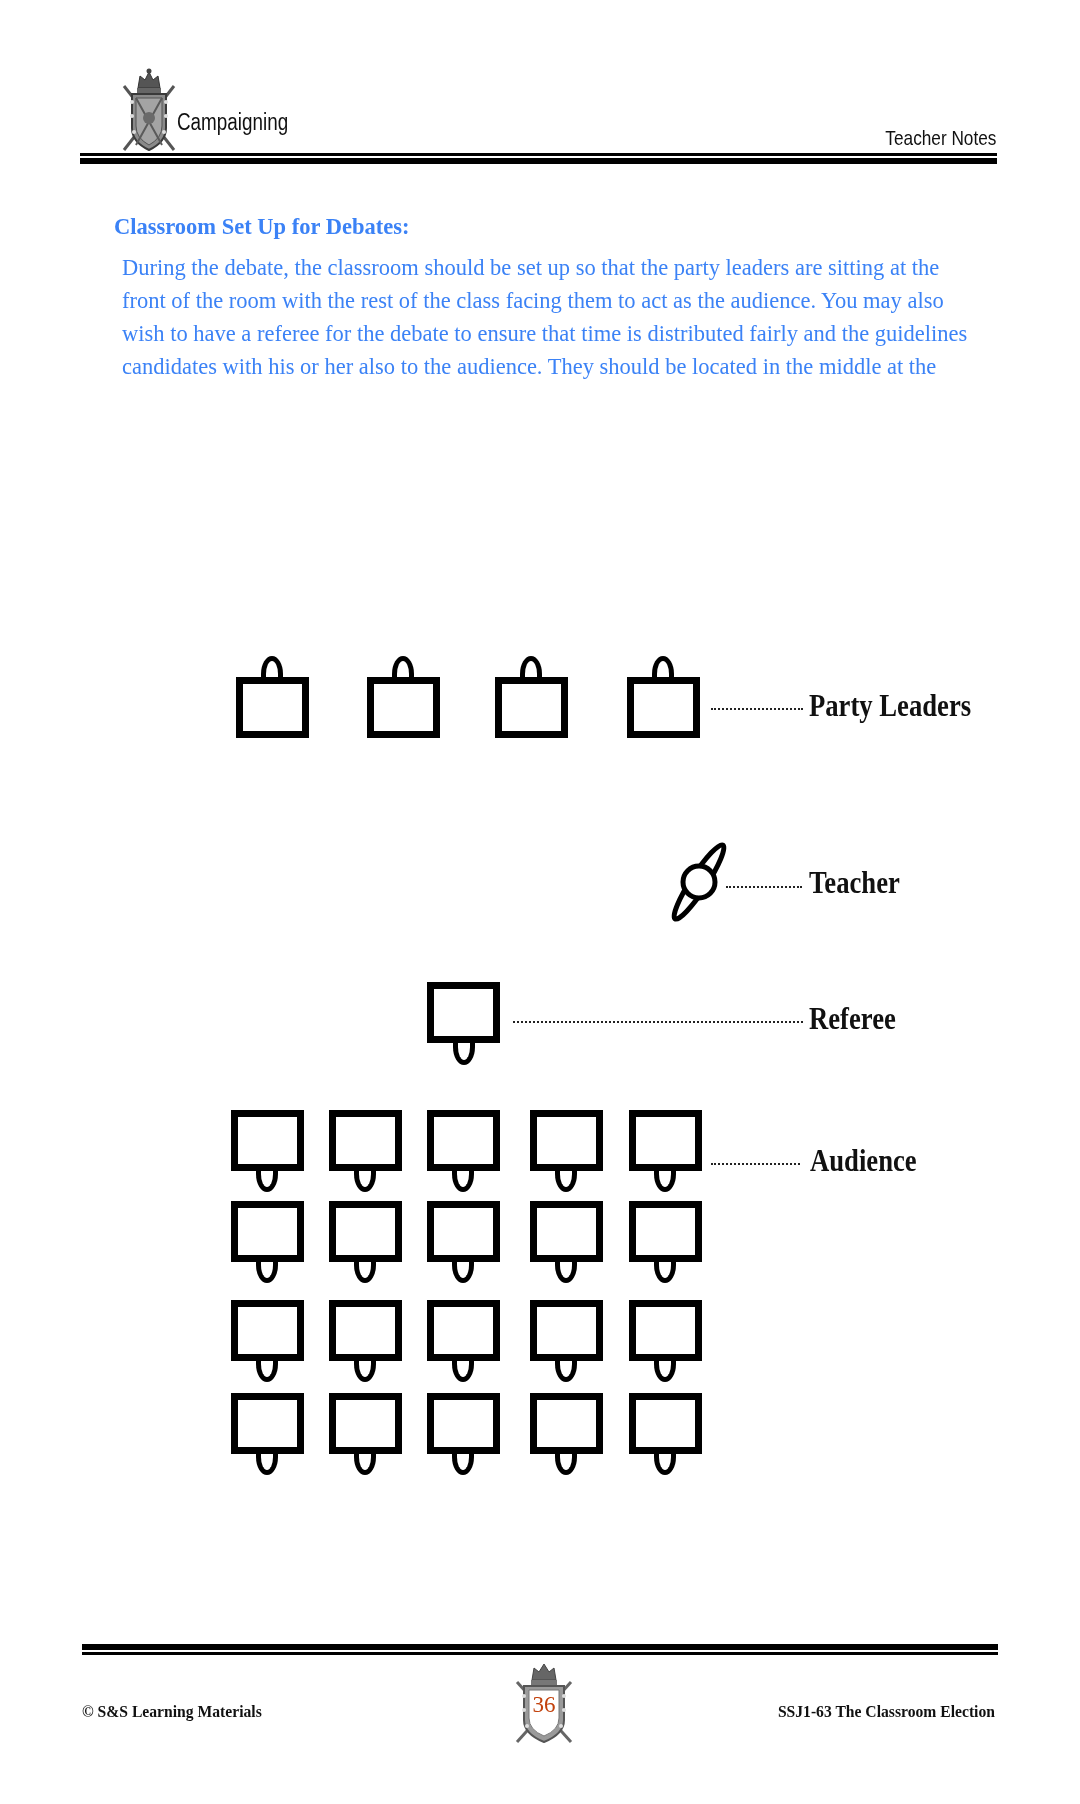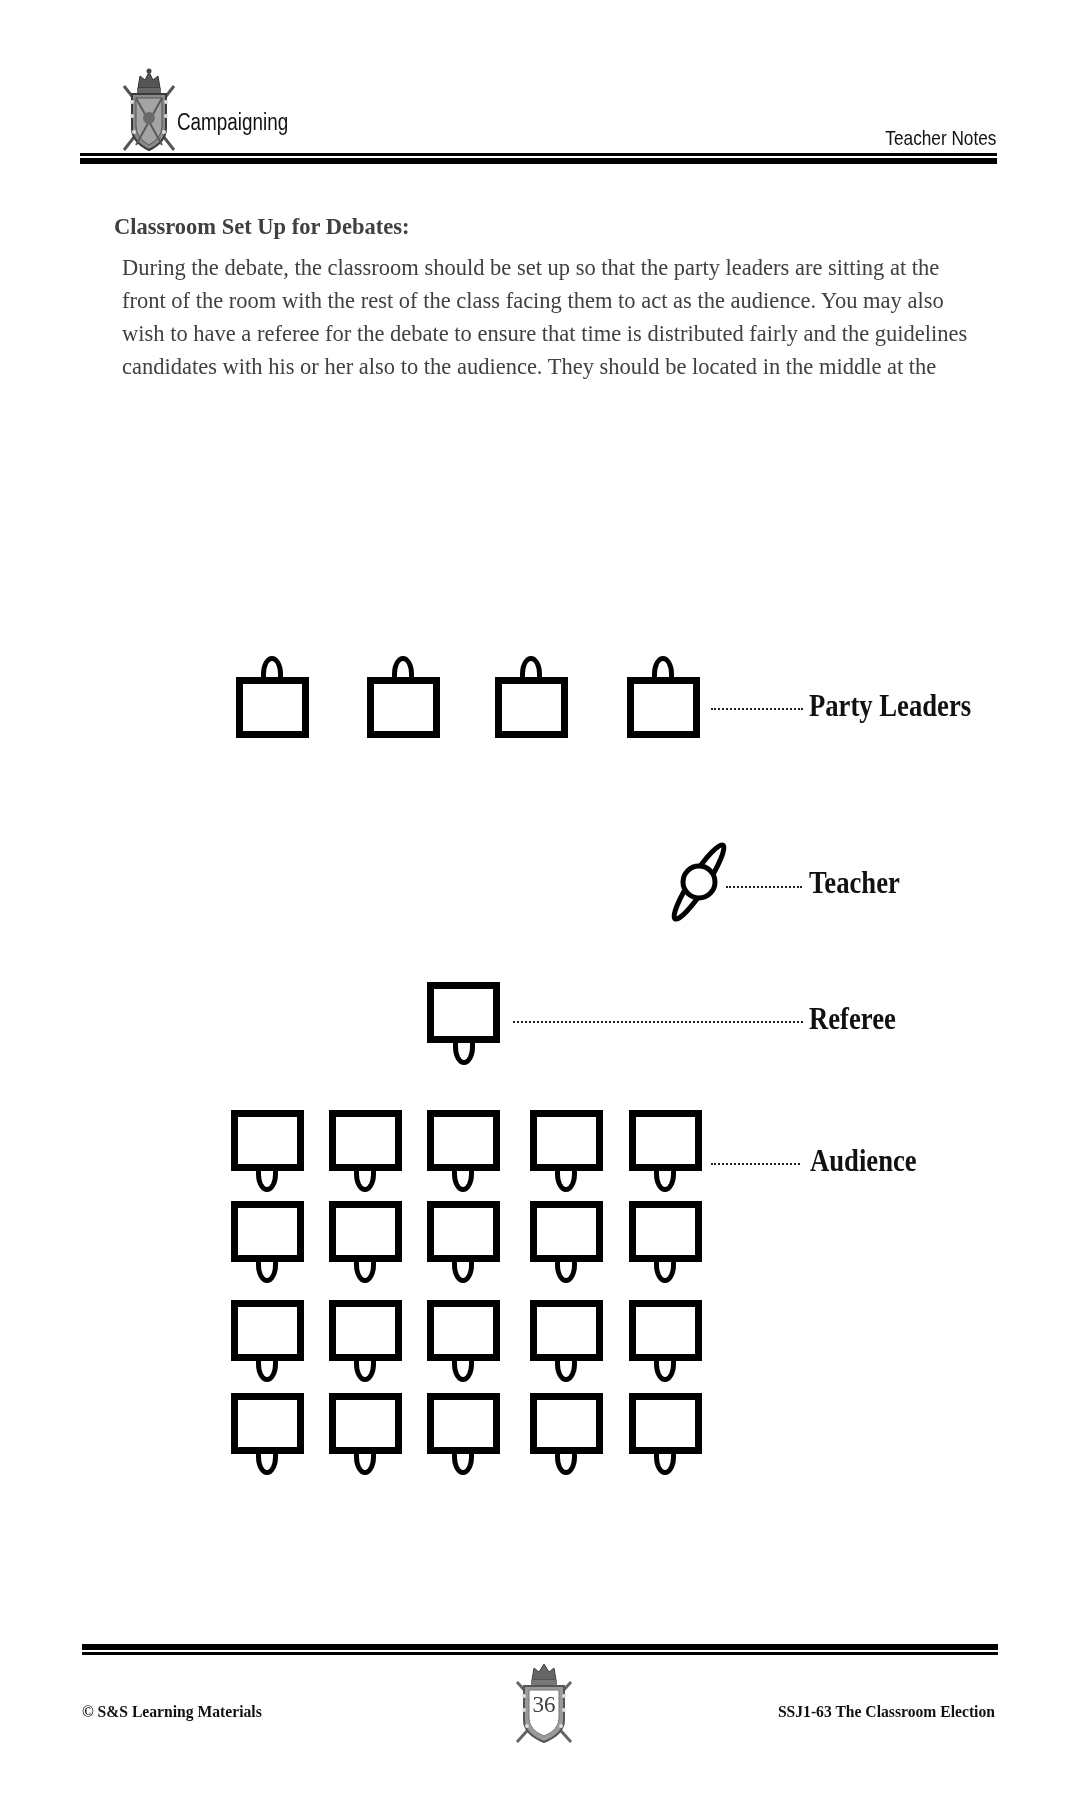--- a/index.html
+++ b/index.html
@@ -7,37 +7,37 @@
   .abs { position: absolute; }
 
   
   .crest-header { left: 118px; top: 66px; width: 62px; height: 90px; }
   .hdr-section { left: 177px; top: 109px; font-family: "Liberation Sans", sans-serif; font-size: 23px; color: #111; transform: scaleX(0.82); transform-origin: left top; white-space: nowrap; }
   .hdr-right { right: 84px; top: 126px; font-family: "Liberation Sans", sans-serif; font-size: 21px; color: #111; transform: scaleX(0.82); transform-origin: right top; white-space: nowrap; }
   .rule-thin { background: #000; }
   .rule-thick { background: #000; }
 
   
-  .content { left: 114px; top: 210px; width: 880px; font-family: "Liberation Serif", serif; font-size: 22.5px; line-height: 33px; color: #404040; }
+  .content { left: 114px; top: 210px; width: 880px; font-family: "Liberation Serif", serif; font-size: 22.5px; line-height: 33px; color: #3b82f6; }
   .content h2 { margin: 0; font-size: 22.5px; font-weight: bold; line-height: 33px; }
   .content p { margin: 8px; }
   .content .line { display: block; white-space: nowrap; }
 
   
   .desk { position: absolute; width: 73px; height: 61px; box-sizing: border-box; border: 7px solid #000; background: #fff; }
   .loop-down { position: absolute; width: 22px; height: 26px; box-sizing: border-box; border: 5px solid #000; border-top: none; border-radius: 0 0 11px 11px / 0 0 18px 18px; }
   .loop-up { position: absolute; width: 22px; height: 24px; box-sizing: border-box; border: 5px solid #000; border-bottom: none; border-radius: 11px 11px 0 0 / 18px 18px 0 0; }
   .leader-line { position: absolute; height: 0; border-top: 2px dotted #222; }
   .diag-label { position: absolute; font-family: "Liberation Serif", serif; font-weight: bold; font-size: 31px; color: #111; white-space: nowrap; transform: scaleX(0.86); transform-origin: left top; line-height: 1; }
 
   
   .ftr-left { left: 82px; top: 1702px; font-family: "Liberation Serif", serif; font-weight: bold; font-size: 17px; color: #111; white-space: nowrap; transform: scaleX(0.92); transform-origin: left top; }
   .ftr-right { right: 85px; top: 1702px; font-family: "Liberation Serif", serif; font-weight: bold; font-size: 17px; color: #111; white-space: nowrap; transform: scaleX(0.92); transform-origin: right top; }
   .crest-footer { left: 512px; top: 1660px; width: 64px; height: 86px; }
-  .page-num { position: absolute; left: 0; top: 32px; width: 64px; text-align: center; font-family: "Liberation Serif", serif; font-size: 23px; color: #404040; }
+  .page-num { position: absolute; left: 0; top: 32px; width: 64px; text-align: center; font-family: "Liberation Serif", serif; font-size: 23px; color: #c2410c; }
 </style>
 </head>
 <body>
 
 <div class="abs crest-header">
   <svg width="62" height="90" viewBox="0 0 62 90">
 
     <path d="M20 22 L22 10 L27 14 L31 6 L35 14 L40 10 L42 22 Z" fill="#555" stroke="#333" stroke-width="1"></path>
     <circle cx="31" cy="5" r="2.5" fill="#444"></circle>
     <rect x="19" y="22" width="24" height="5" fill="#666"></rect>

